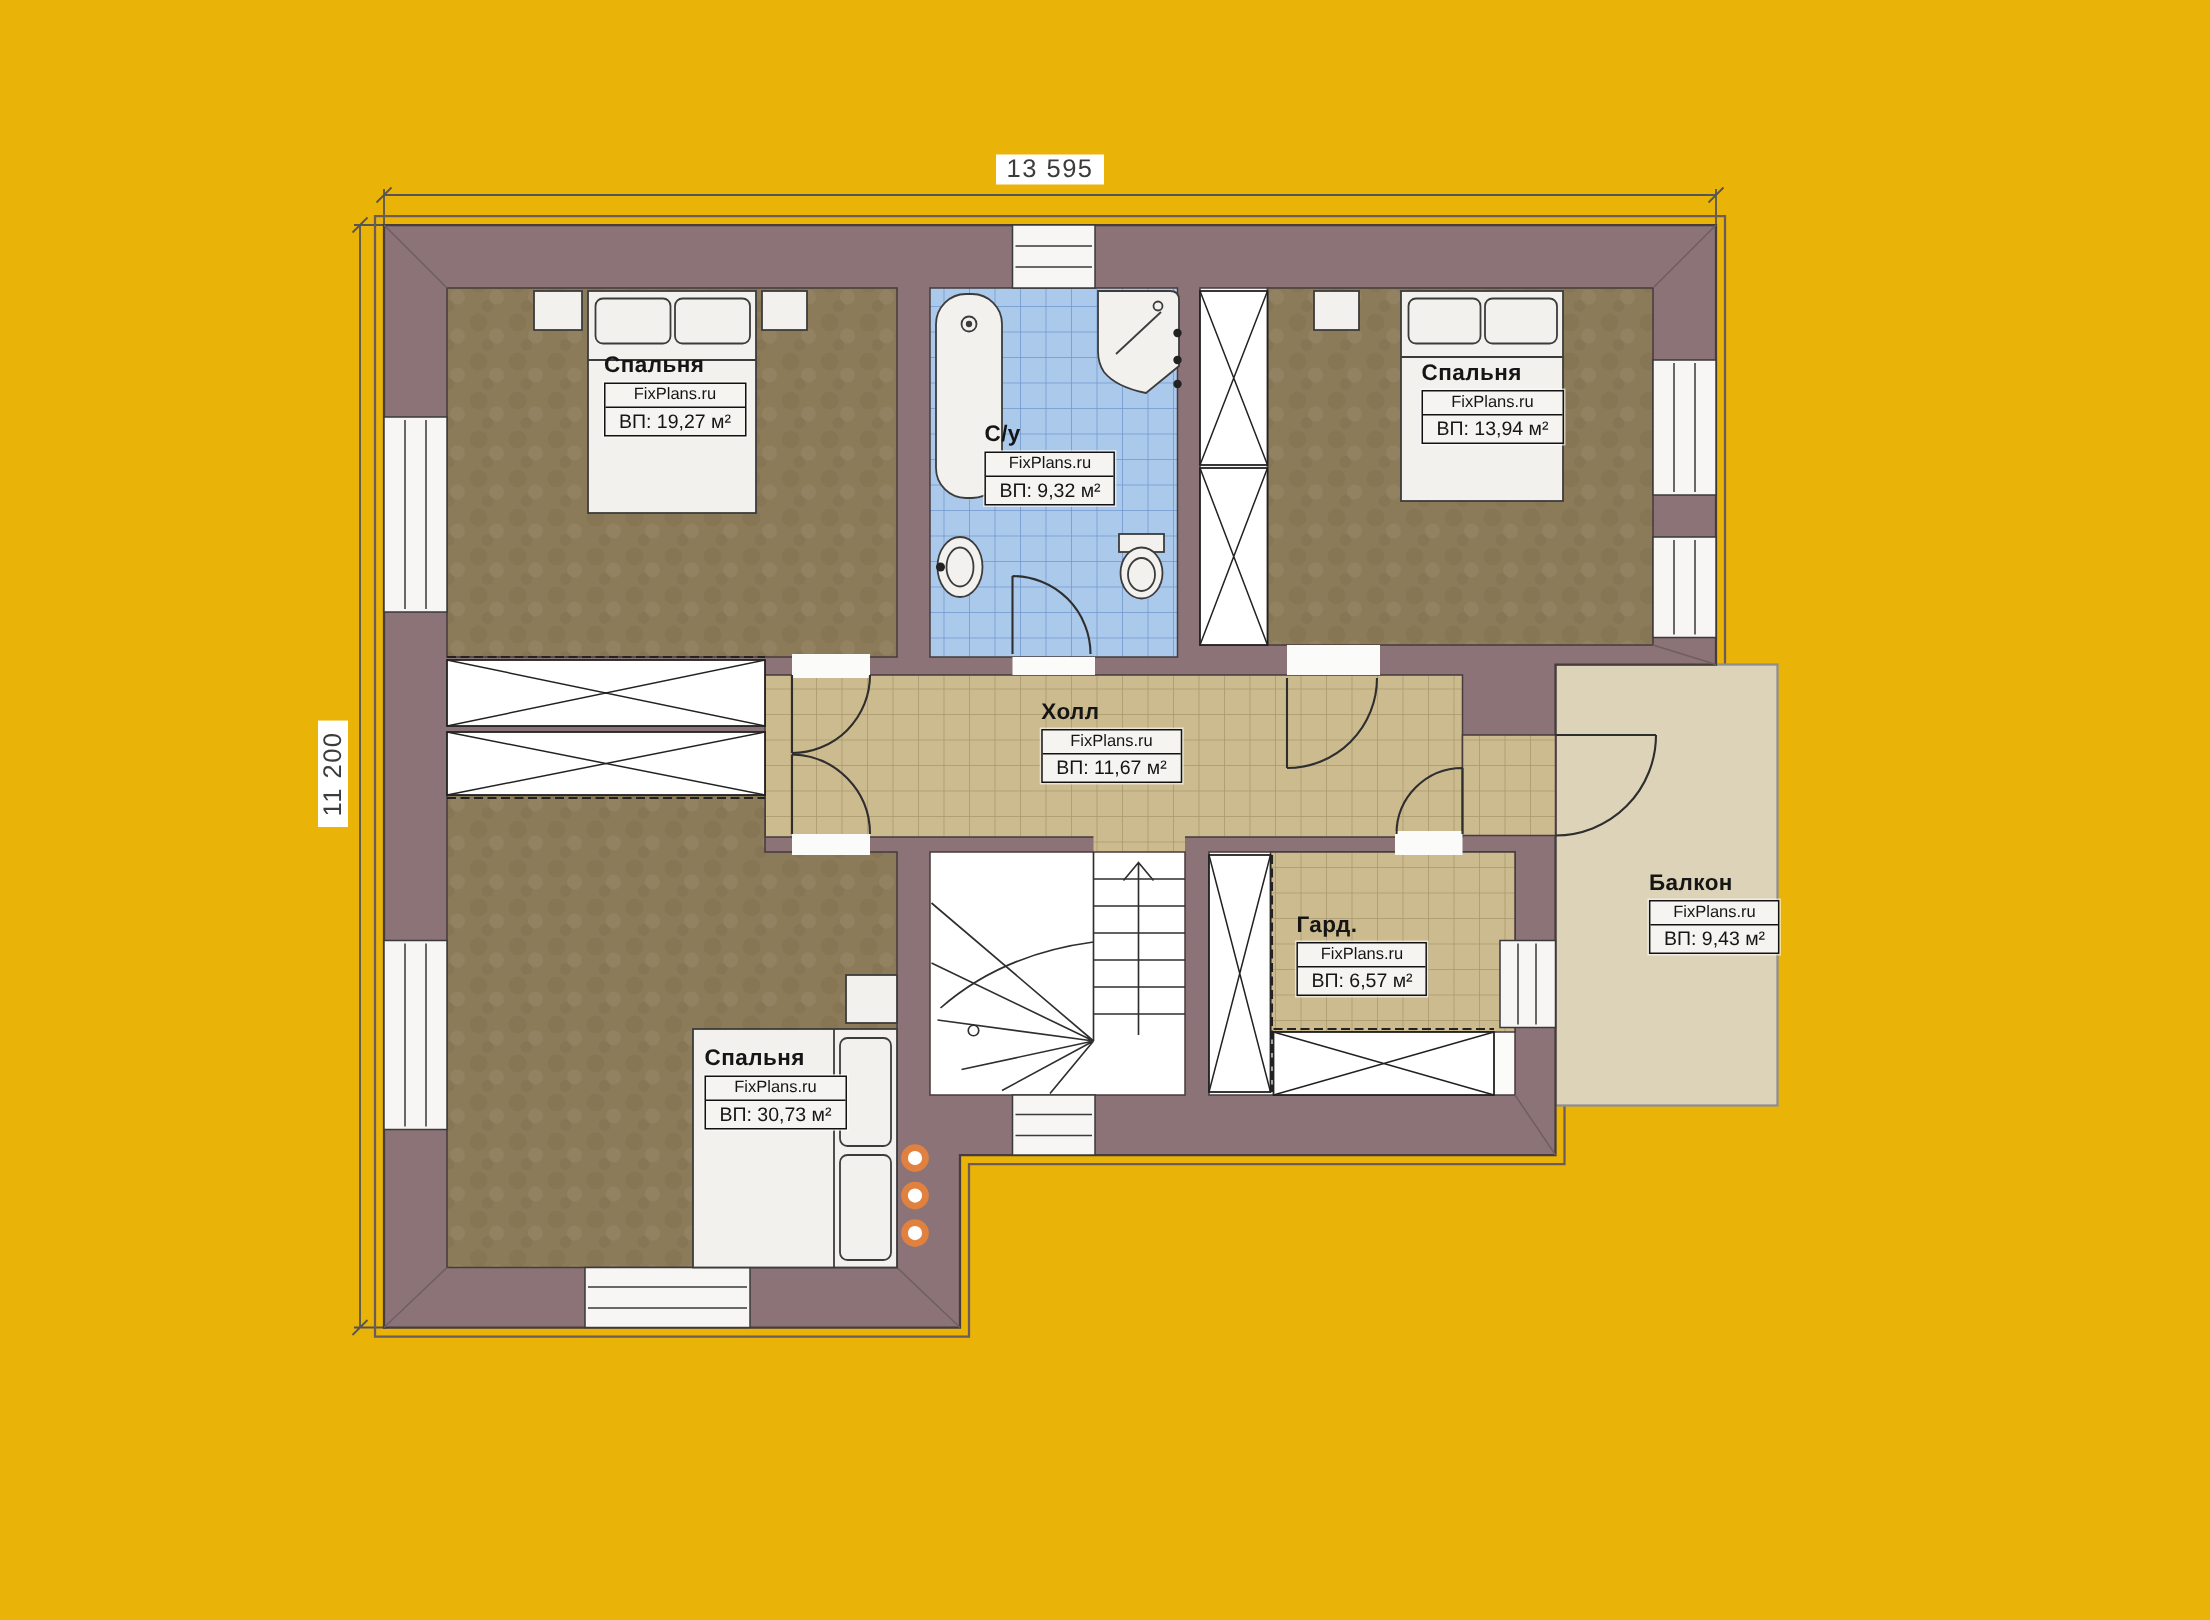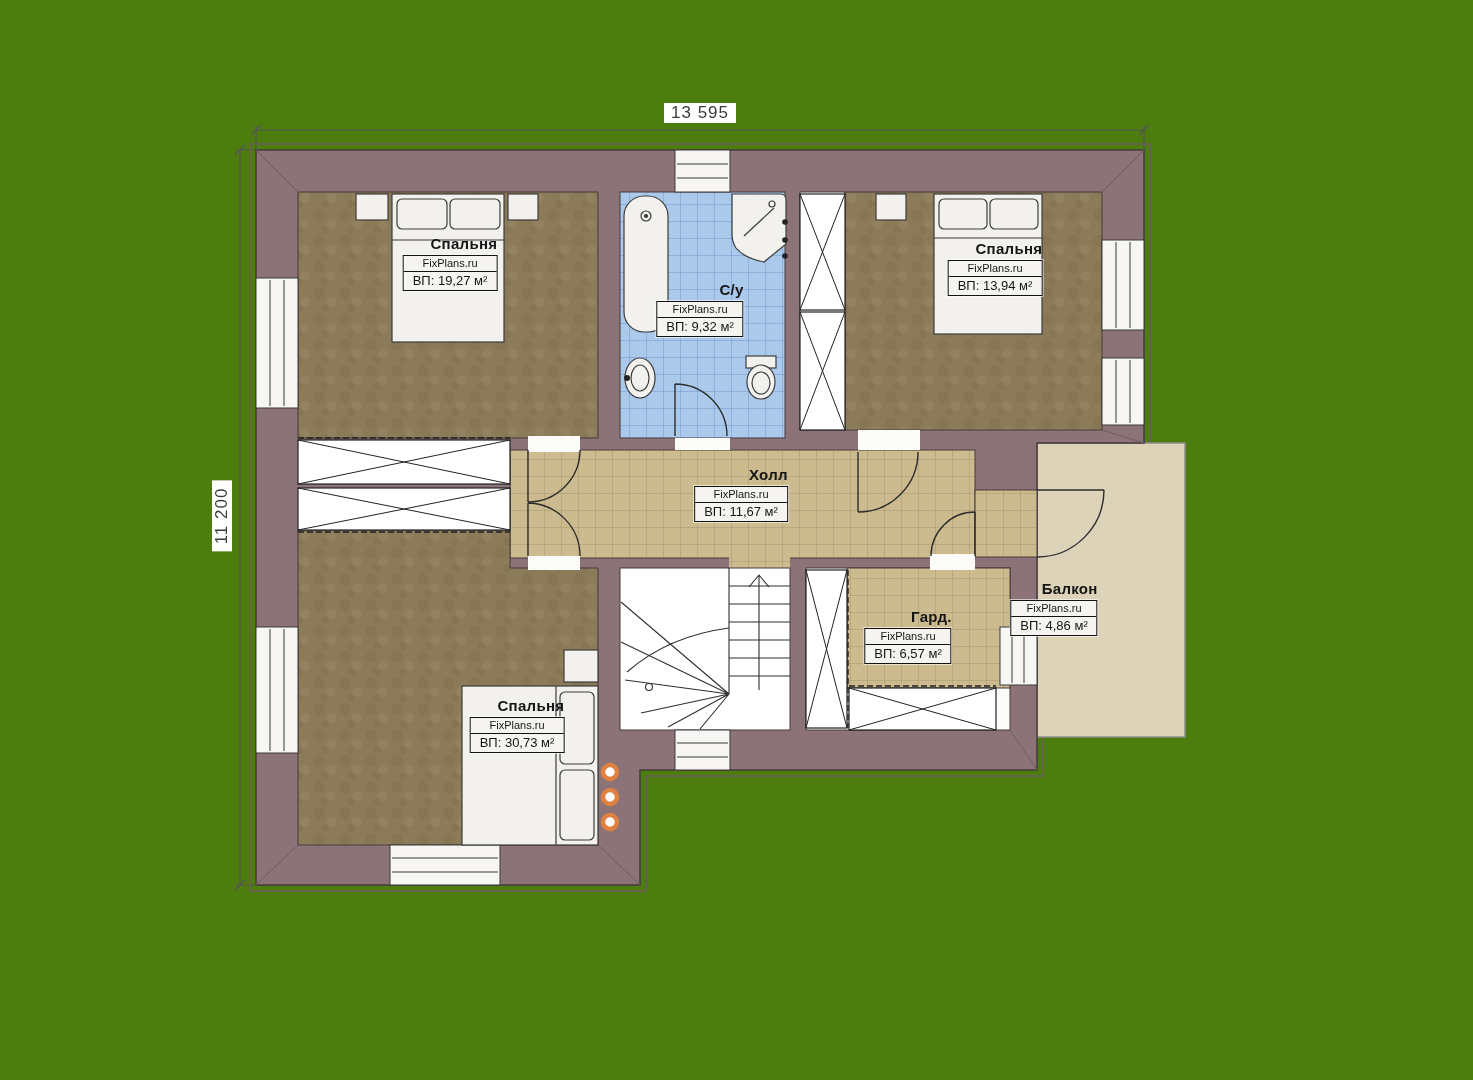--- a/index.html
+++ b/index.html
@@ -1,20 +1,20 @@
 <!DOCTYPE html>
 <html><head>
 <meta charset="utf-8">
 <style>
   html,body{margin:0;padding:0;background:#ffffff;}
-  #canvas{position:relative;width:1473px;height:1080px;background:#4d7c0f;overflow:hidden;
+  #canvas{position:relative;width:1473px;height:1080px;background:#eab308;overflow:hidden;
           font-family:"Liberation Sans","DejaVu Sans",sans-serif;}
   svg{position:absolute;left:0;top:0;}
   .room-label{position:absolute;transform:translateX(-50%);display:flex;flex-direction:column;
-              align-items:flex-end;color:#151515;z-index:5;}
+              align-items:flex-start;color:#151515;z-index:5;}
   .room-name{font-weight:bold;font-size:15px;letter-spacing:.3px;white-space:nowrap;}
   .label-box{margin-top:3px;background:#f5f4f1;border:1.6px solid #121212;box-shadow:0 0 0 1px rgba(255,255,255,.6);}
   .label-brand{padding:1px 9px 2px;border-bottom:1.6px solid #121212;font-size:11px;text-align:center;white-space:nowrap;}
   .label-area{padding:1px 9px 2px;font-size:13px;text-align:center;white-space:nowrap;}
   .dim-label{position:absolute;font-size:17px;color:#3c3c3c;background:#fff;padding:0 7px;
              letter-spacing:1px;z-index:4;white-space:nowrap;}
   .dim-label-top{left:700px;top:103px;transform:translateX(-50%);}
   .dim-label-left{left:222px;top:516px;transform:translate(-50%,-50%) rotate(-90deg);}
 </style>
 </head>
@@ -237,25 +237,25 @@
 </div>
 
 <div class="room-label" style="left:908px;top:608px">
   <div class="room-name">Гард.</div>
   <div class="label-box">
     <div class="label-brand">FixPlans.ru</div>
     <div class="label-area">ВП: 6,57 м²</div>
   </div>
 </div>
 
-<div class="room-label" style="left:1054px;top:580px">
+<div class="room-label" style="left:1143px;top:580px">
   <div class="room-name">Балкон</div>
   <div class="label-box">
     <div class="label-brand">FixPlans.ru</div>
-    <div class="label-area">ВП: 4,86 м²</div>
+    <div class="label-area">ВП: 9,43 м²</div>
   </div>
 </div>
 
 <div class="room-label" style="left:517px;top:697px">
   <div class="room-name">Спальня</div>
   <div class="label-box">
     <div class="label-brand">FixPlans.ru</div>
     <div class="label-area">ВП: 30,73 м²</div>
   </div>
 </div>

